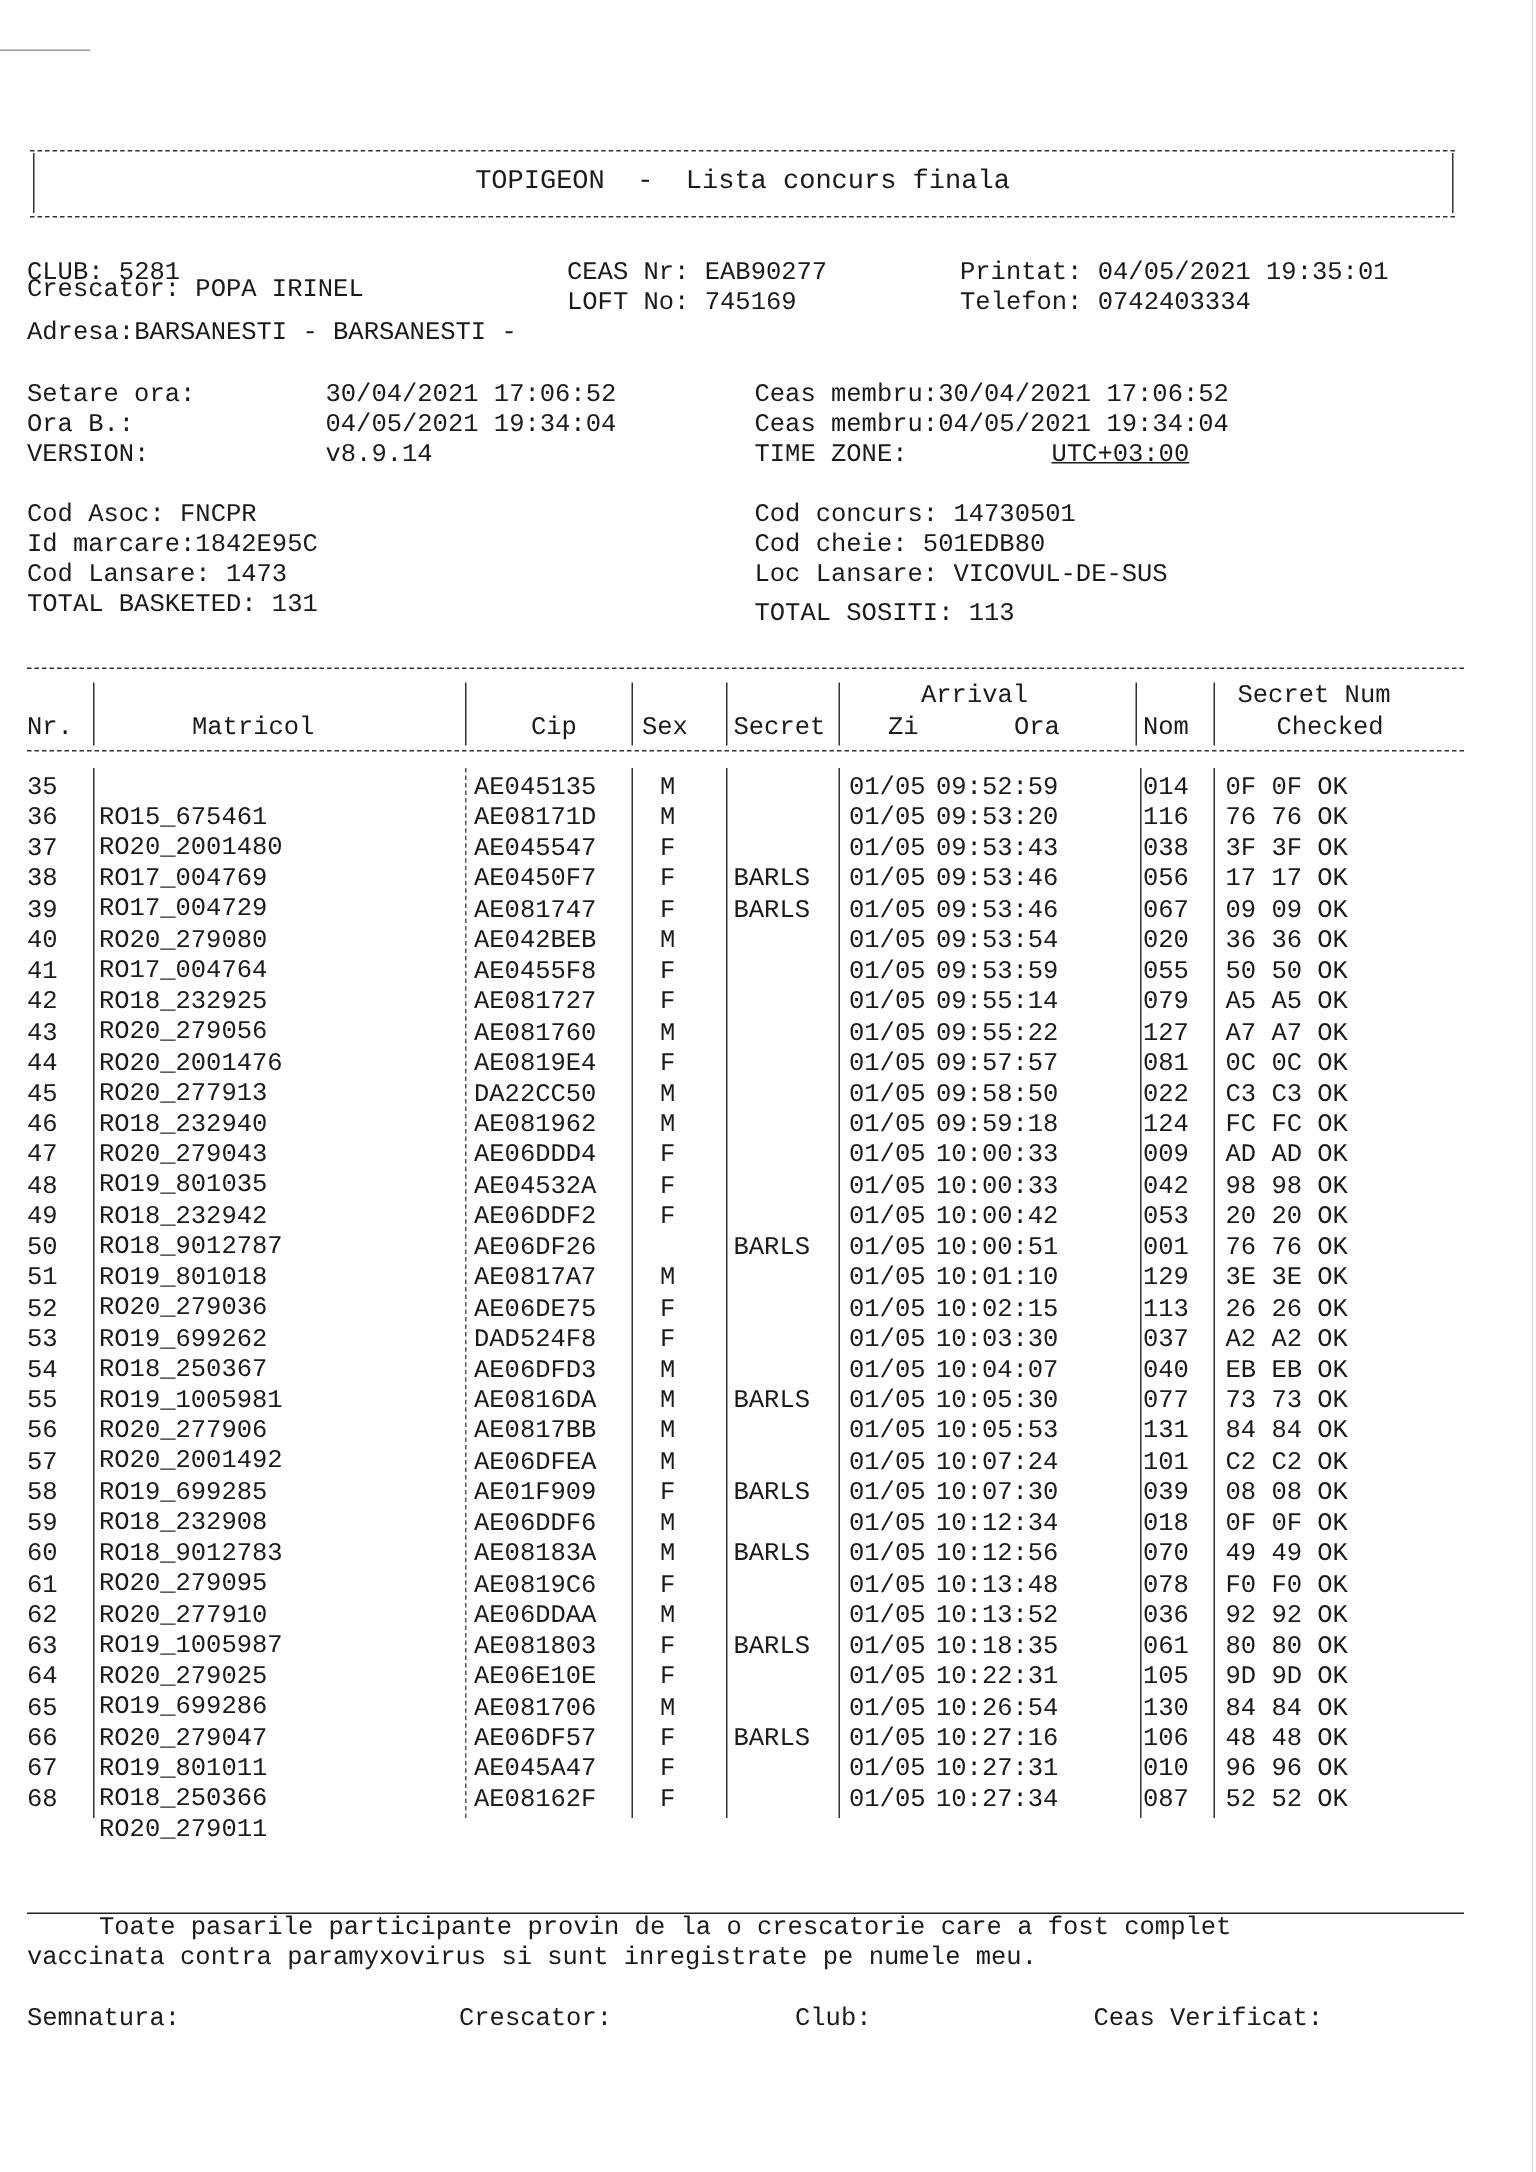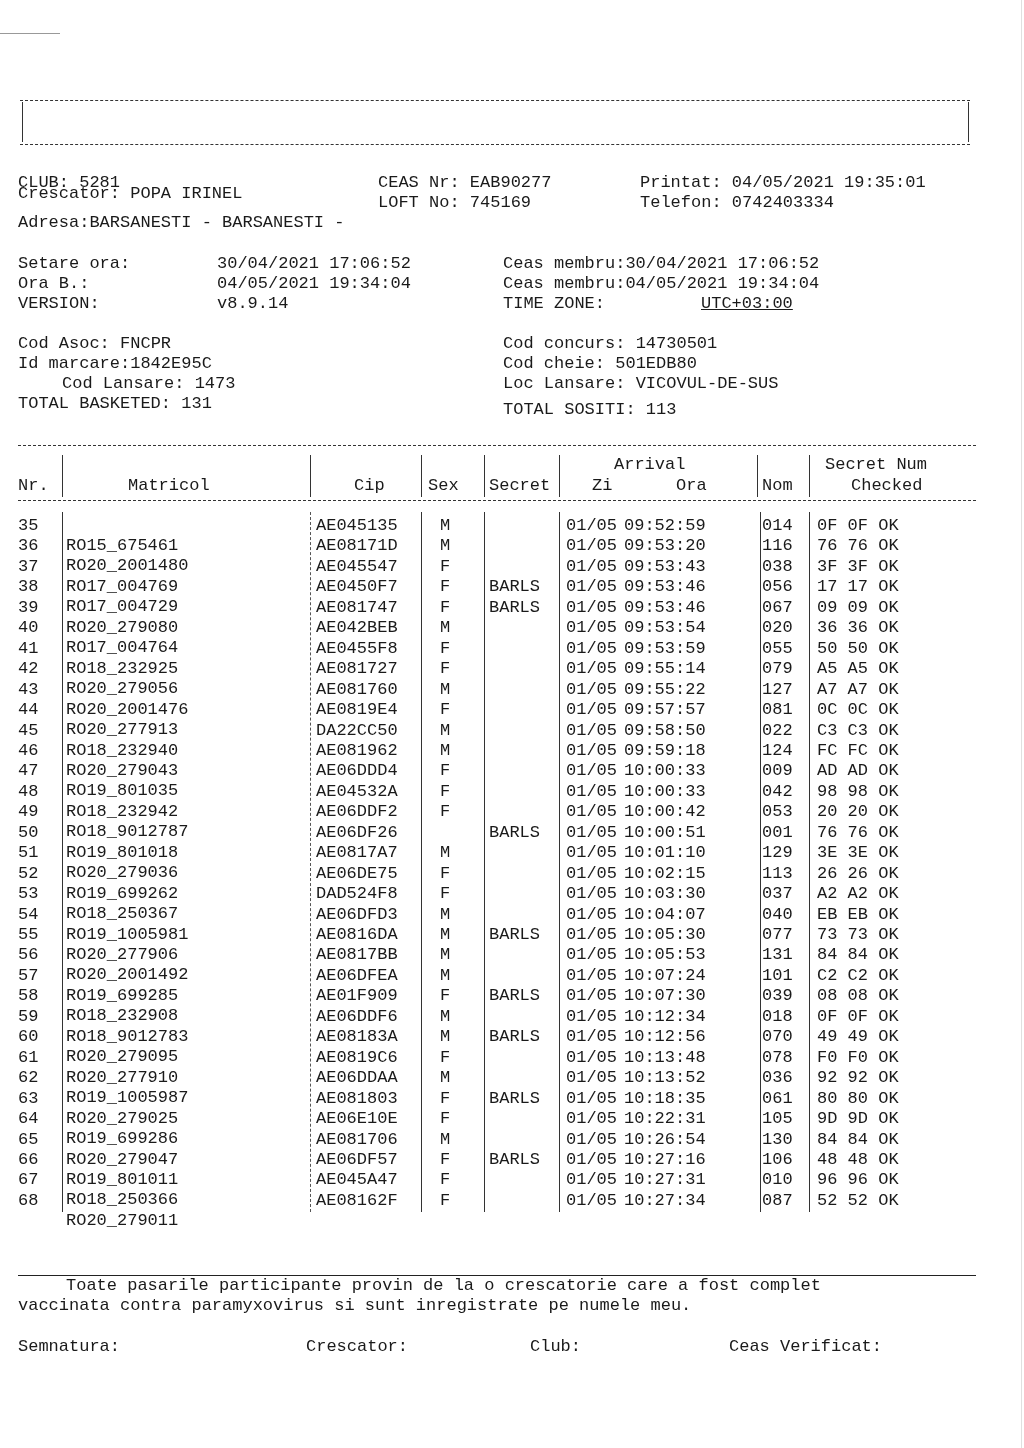--- a/index.html
+++ b/index.html
@@ -42,20 +42,21 @@
 </style>
 </head>
 <body>
 
 <div class="scan-top"></div>
 <div class="right-edge"></div>
 
 <div id="title-box">
   <div class="dash-line tl"></div>
   <div class="vline lv"></div>
+  <div id="title-text">TOPIGEON  -  Lista concurs finala</div>
   <div class="vline rv"></div>
   <div class="dash-line bl"></div>
 </div>
 
 <div>
   <div class="abs" style="left:18px;top:173px;"><span>CLUB:</span> <span>5281</span></div>
   <div class="abs" style="left:378px;top:173px;"><span>CEAS Nr:</span> <span>EAB90277</span></div>
   <div class="abs" style="left:640px;top:173px;"><span>Printat:</span> <span>04/05/2021 19:35:01</span></div>
 
   <div class="abs" style="left:18px;top:184px;"><span>Crescator:</span> <span>POPA IRINEL</span></div>
@@ -76,21 +77,21 @@
 
   <div class="abs" style="left:18px;top:294px;">VERSION:</div>
   <div class="abs" style="left:217px;top:294px;">v8.9.14</div>
   <div class="abs" style="left:503px;top:294px;">TIME ZONE:</div>
   <div class="abs" style="left:701px;top:294px;text-decoration:underline;">UTC+03:00</div>
 </div>
 
 <div>
   <div class="abs" style="left:18px;top:334px;"><span>Cod Asoc:</span> <span>FNCPR</span></div>
   <div class="abs" style="left:18px;top:354px;"><span>Id marcare:</span><span>1842E95C</span></div>
-  <div class="abs" style="left:18px;top:374px;margin-left:44px;"><span>Cod Lansare:</span> <span>1473</span></div>
+  <div class="abs" style="left:18px;top:374px;"><span>Cod Lansare:</span> <span>1473</span></div>
   <div class="abs" style="left:18px;top:394px;"><span>TOTAL BASKETED:</span> <span>131</span></div>
 
   <div class="abs" style="left:503px;top:334px;"><span>Cod concurs:</span> <span>14730501</span></div>
   <div class="abs" style="left:503px;top:354px;"><span>Cod cheie:</span> <span>501EDB80</span></div>
   <div class="abs" style="left:503px;top:374px;"><span>Loc Lansare:</span> <span>VICOVUL-DE-SUS</span></div>
   <div class="abs" style="left:503px;top:400px;"><span>TOTAL SOSITI:</span> <span>113</span></div>
 </div>
 
 <div id="table">
   <div class="dash-line" style="left:0;top:8px;width:958px;"></div>

